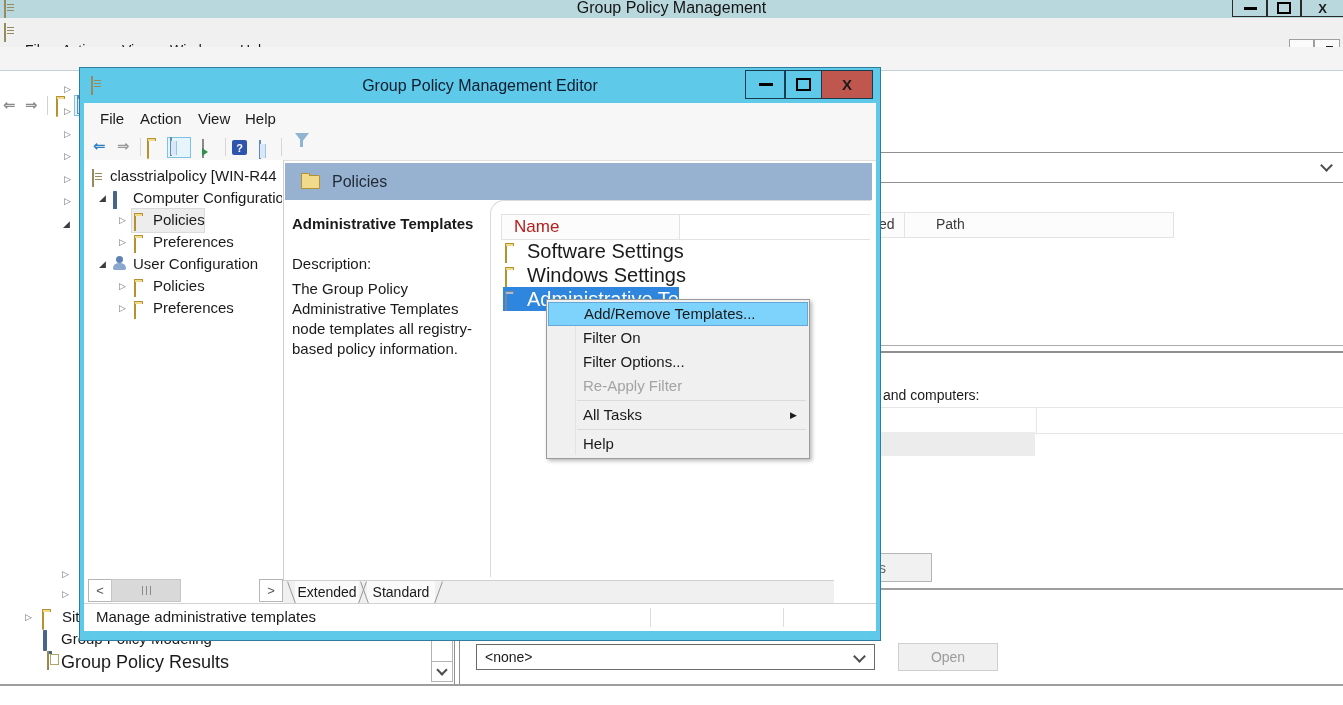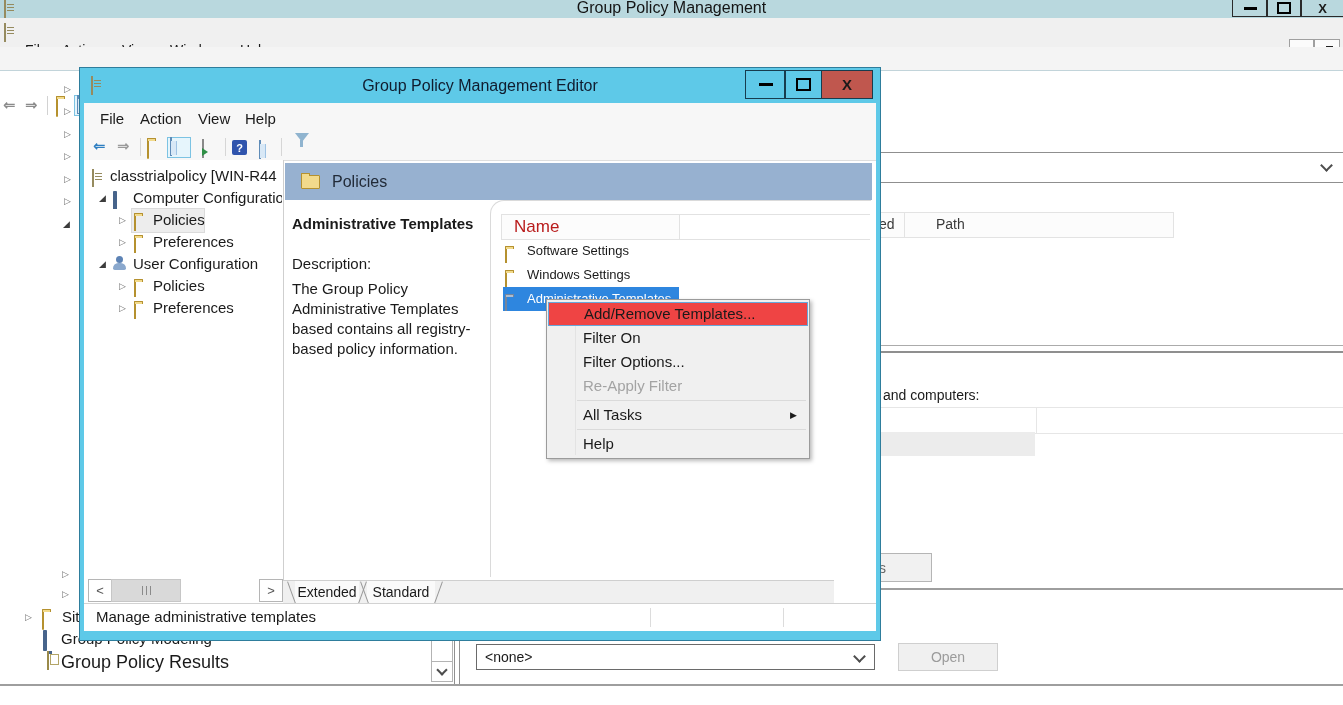--- a/index.html
+++ b/index.html
@@ -61,24 +61,24 @@
   .ewbtn{top:2px;height:27px;border:1px solid #173c4e;display:flex;align-items:center;justify-content:center}
   #e-inner{left:4px;top:35px;width:792px;height:527px;background:#fff}
   #e-menubar{left:0;top:0;width:792px;height:31px;background:#f7f7f7;border-bottom:1px solid #ebebeb}
   .emenu{top:0;height:31px;line-height:31px;font-size:15px;padding:0 4px}
   #e-toolbar{left:0;top:31px;width:792px;height:26px;background:#f7f7f7;border-bottom:1px solid #dedede}
   .esep{top:35px;width:1px;height:18px;background:#d6d6d6}
   .trow{height:22px;font-size:15px;line-height:22px;overflow:hidden;white-space:nowrap;width:198px}
   .sbtn{width:22px;height:21px;background:#fff;border:1px solid #b5b5b5;display:flex;align-items:center;justify-content:center;font-size:13px;color:#555}
   #pane-head{left:201px;top:60px;width:587px;height:37px;background:#97b1d0;display:flex;align-items:center}
   #elist{left:406px;top:97px;width:380px;height:376px;background:#fff;border-left:1px solid #dadada;border-top:1px solid #dadada;border-top-left-radius:14px}
-  .lrow{height:24px;line-height:24px;font-size:13px;white-space:nowrap;overflow:hidden}
+  .lrow{height:24px;line-height:24px;font-size:20px;white-space:nowrap;overflow:hidden}
   .menu{background:#f0f0f0;border:1px solid #9b9b9b;box-shadow:2px 2px 4px rgba(0,0,0,.28);padding:2px 0;z-index:30}
   .mi{position:relative;height:24px;line-height:24px;padding-left:36px;font-size:15px;color:#1a1a1a}
-  .mi.hl{background:#ef4444;border:1px solid #66a7db;box-sizing:border-box;line-height:22px;margin:0 1px;padding-left:35px}
+  .mi.hl{background:#7dd3fc;border:1px solid #66a7db;box-sizing:border-box;line-height:22px;margin:0 1px;padding-left:35px}
   .mi.dis{color:#a3a3a3}
   .msep{height:1px;background:#dadada;margin:2px 3px 2px 30px}
   #etabs{left:199px;top:477px;width:551px;height:23px;background:#f0f0f0;border-top:1px solid #cfcfcf}
   .tab{position:absolute;top:0;height:22px;line-height:22px;text-align:center;font-size:14px;background:#fafafa}
   .sl{position:absolute;top:0;width:1px;height:23px;background:#979797}
   #estatus{left:0;top:500px;width:792px;height:27px;background:#fff;border-top:1px solid #d2d2d2;font-size:15px;line-height:26px}
 
   
   .bgcell{font-size:14px;color:#3a3a3a}
   .btn{display:flex;align-items:center;justify-content:center;font-size:14px}
@@ -277,21 +277,21 @@
       <div class="a" id="pane-head">
         <span class="folder" style="margin-left:16px;width:17px;height:12px"></span>
         <span style="margin-left:12px;font-size:16px;color:#222b38">Policies</span>
       </div>
 
       
       <div class="a" style="left:208px;top:112px;font-size:15px;font-weight:bold">Administrative Templates</div>
       <div class="a" style="left:208px;top:152px;font-size:15px">Description:</div>
       <div class="a" style="left:208px;top:176px;font-size:15px;line-height:20px">The Group Policy</div>
       <div class="a" style="left:208px;top:196px;font-size:15px;line-height:20px">Administrative Templates</div>
-      <div class="a" style="left:208px;top:216px;font-size:15px;line-height:20px">based contains all registry-</div>
+      <div class="a" style="left:208px;top:216px;font-size:15px;line-height:20px">node templates all registry-</div>
       <div class="a" style="left:208px;top:236px;font-size:15px;line-height:20px">based policy information.</div>
 
       
       <div class="a" id="elist">
         <div class="a" style="left:10px;top:13px;width:177px;height:24px;background:#fcfcfc;border:1px solid #e2e2e2;font-size:17px;line-height:24px;color:#b91c1c"><span style="padding-left:12px">Name</span></div>
         <div class="a" style="left:187px;top:13px;width:192px;height:24px;border-top:1px solid #e2e2e2;border-bottom:1px solid #e2e2e2"></div>
         <div class="a lrow" style="left:0;top:38px;width:380px">
           <span class="a folder" style="left:14px;top:6px"></span>
           <span class="a" style="left:36px">Software Settings</span>
         </div>

